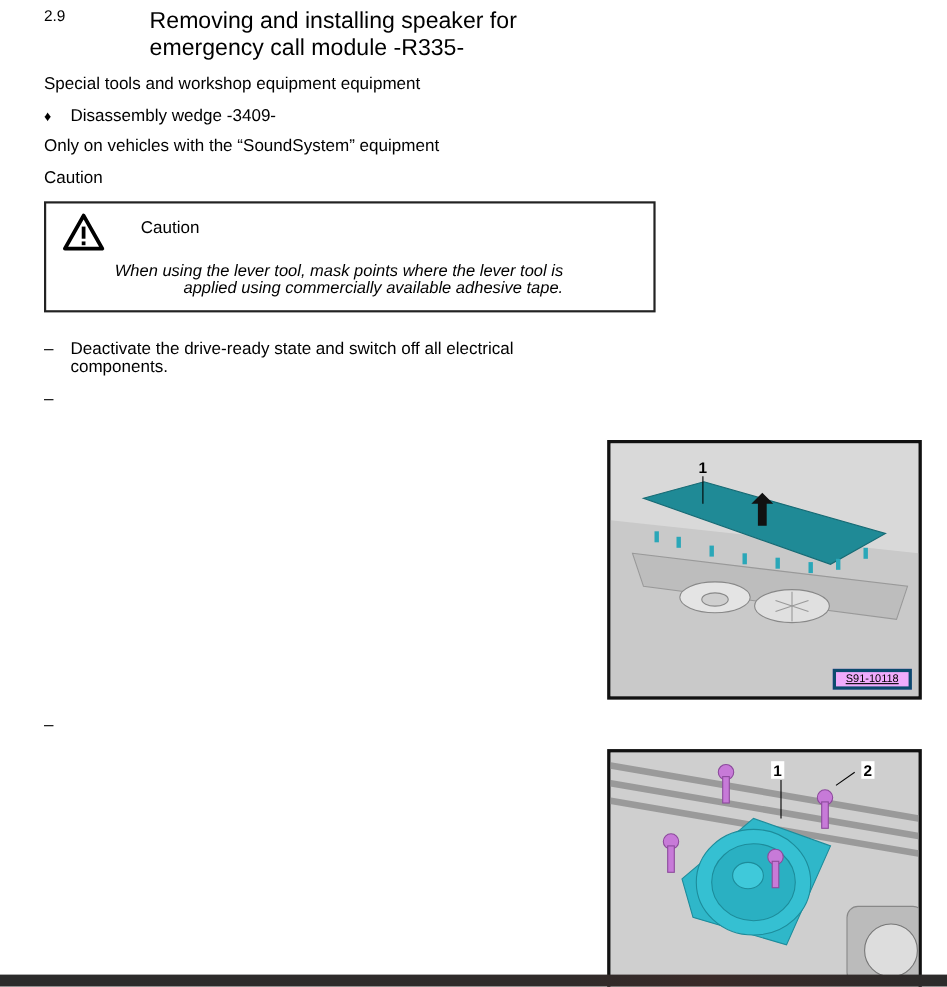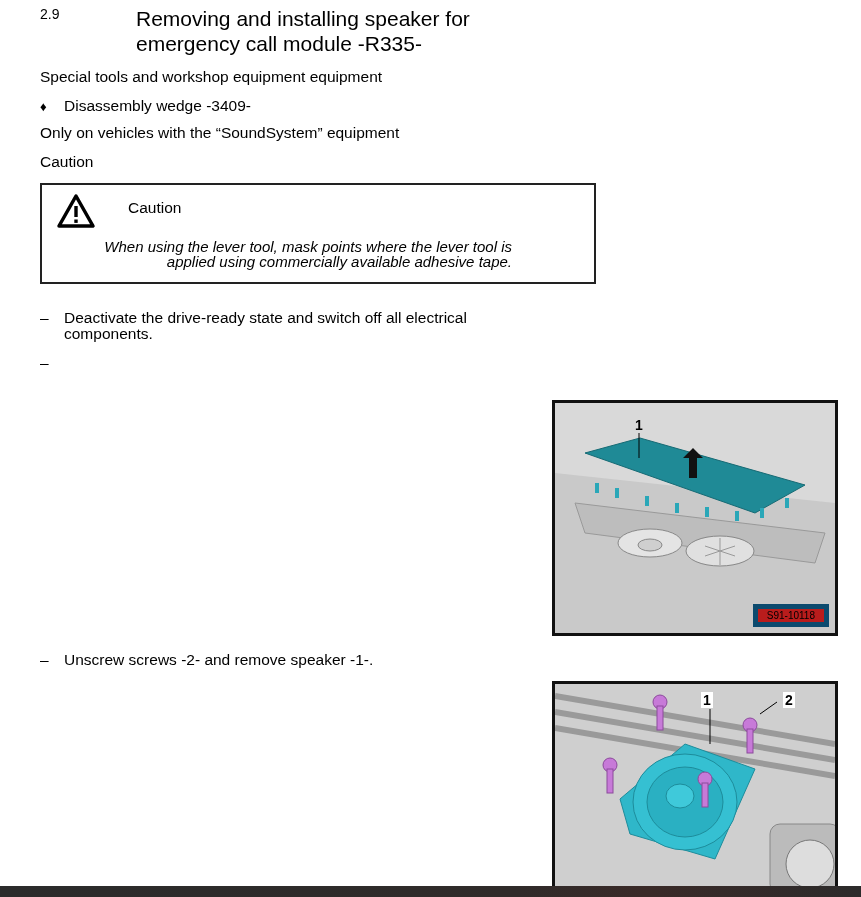--- a/index.html
+++ b/index.html
@@ -12,21 +12,21 @@
   .caution { left:40px; top:183px; width:556px; height:101px; border:2px solid #222; box-sizing:border-box; }
   .caution .ttl { position:absolute; left:86px; top:14px; font-size:15.5px; }
   .caution .body { position:absolute; left:10px; top:54px; font-size:15px; font-style:italic; line-height:15px; width:460px;text-align:right; }
   .caution .warn { position:absolute; left:14px; top:8px; width:40px; height:36px; }
   .step { left:40px; font-size:15.5px; line-height:16px; }
   .step .dash { position:absolute; left:0; top:0; }
   .step .t { position:absolute; left:24px; top:0; width:450px; }
   .fig { left:552px; width:286px; border:3px solid #111; box-sizing:border-box; background:#ccc; overflow:hidden; }
   .fig1 { top:400px; height:236px; }
   .fig2 { top:681px; height:220px; }
-  .figid { position:absolute; right:6px; bottom:6px; background:#b91c1c; border:5px solid #0c4a6e; font-size:10px; padding:1px 9px; }
+  .figid { position:absolute; right:6px; bottom:6px; background:#f0abfc; border:3px solid #0c4a6e; font-size:10px; padding:1px 9px;text-decoration:underline; }
   .callout { position:absolute; background:#fff; font-weight:bold; font-size:14px; padding:0 2px; }
   .bottombar { left:0; top:886px; width:861px; height:11px; background:linear-gradient(90deg,#2b2b2b,#302b2a 60%,#3a2a28 75%,#2c2b2b); }
 </style>
 </head>
 <body>
 
 <div class="abs sec-num">2.9</div>
 <div class="abs sec-title">Removing and installing speaker for emergency call module -R335-</div>
 
 <div class="abs txt" style="left:40px;top:68px;">Special tools and workshop equipment equipment</div>
@@ -77,21 +77,20 @@
     </g>
     <path d="M128 55 L138 45 L148 55 L142 55 L142 75 L134 75 L134 55 Z" fill="#111"></path>
     <line x1="84" y1="30" x2="84" y2="55" stroke="#000"></line>
   </svg>
   <span class="callout" style="left:78px;top:14px;background:none;">1</span>
   <span class="figid">S91-10118</span>
 </div>
 
 <div class="abs step" style="top:652px;width:480px;height:20px;">
   <span class="dash">–</span>
-  <span class="t">Unscrew screws -2- and remove speaker -1-.</span>
 </div>
 
 <div class="abs fig fig2">
   <svg width="280" height="215" viewBox="0 0 280 215">
     <rect width="280" height="215" fill="#cfcfcf"></rect>
     <g stroke="#9a9a9a" stroke-width="6" fill="none">
       <path d="M0 12 L280 60"></path>
         <path d="M0 28 L280 76"></path>
         <path d="M0 44 L280 92"></path>
     </g>

